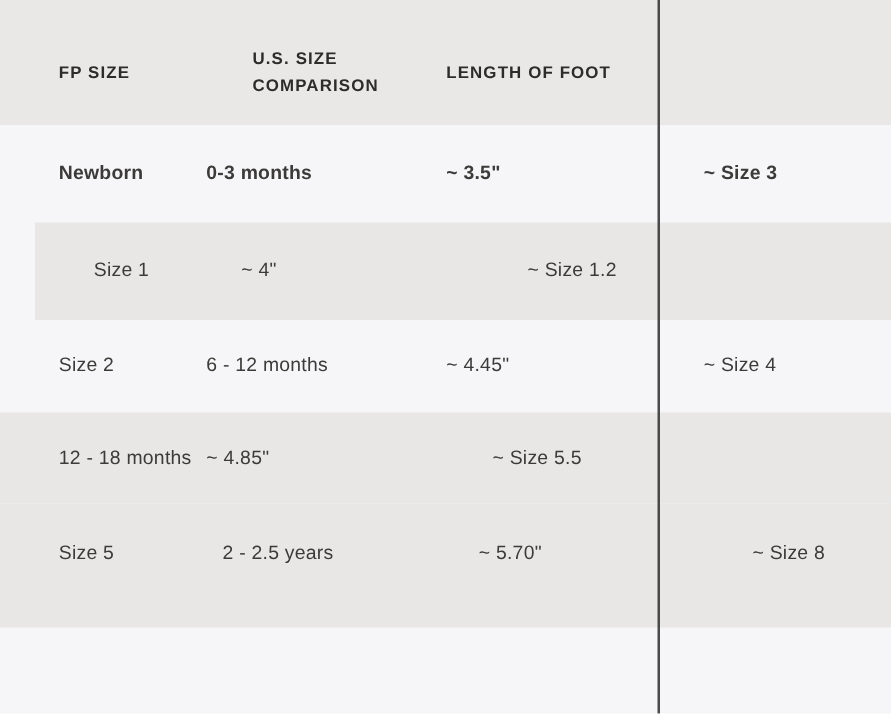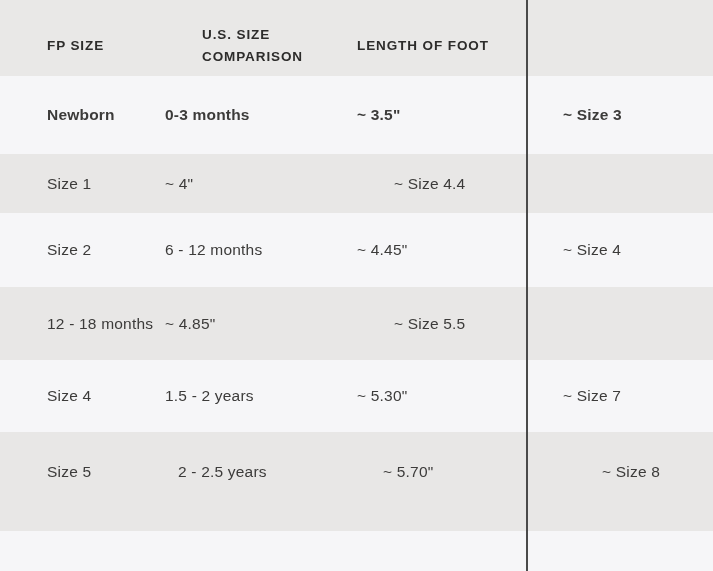--- a/index.html
+++ b/index.html
@@ -15,40 +15,40 @@
     overflow: hidden;
   }
   .row {
     display: grid;
     grid-template-columns: 118px 192px 169px 187px;
     padding-left: 47px;
     box-sizing: border-box;
     align-items: center;
   }
   .row-header {
-    height: 76px;
+    height: 100px;
     padding-top: 16px;
     background: var(--header-bg, #e9e8e7);
   }
   .th {
     font-size: 13.5px;
     font-weight: bold;
     letter-spacing: 0.9px;
     line-height: 22px;
     color: var(--header-text, #2d2c2b);
     text-transform: uppercase;
   }
   .td {
     font-size: 15.5px;
     letter-spacing: 0.2px;
     color: var(--body-text, #3c3b3a);
   }
   .c4 { padding-left: 37px; padding-right: 22px; }
   .r0 { height: 78px; background: var(--row-light, #f6f6f8); font-weight: bold; }
-  .r1 { height: 59px; background: var(--row-gray, #e8e7e6); }
+  .r1 { height: 78px; background: var(--row-gray, #e8e7e6); margin-left: 28px; }
   .r2 { height: 74px; background: var(--row-light, #f6f6f8); }
   .r3 { height: 73px; background: var(--row-gray, #e8e7e6); }
   .r4 { height: 72px; background: var(--row-light, #f6f6f8); }
   .r5 { height: 99px; background: var(--row-gray, #e8e7e6); padding-bottom: 20px; gap: 13px; }
   .col-divider {
     position: absolute;
     left: 526px;
     top: 0;
     width: 1.5px;
     height: 571px;
@@ -69,42 +69,36 @@
   <div class="row r0">
     <div class="td c1">Newborn</div>
     <div class="td c2">0-3 months</div>
     <div class="td c3">~ 3.5"</div>
     <div class="td c4">~ Size 3</div>
   </div>
 
   <div class="row r1">
     <div class="td c1">Size 1</div>
     <div class="td c3">~ 4"</div>
-    <div class="td c4">~ Size 4.4</div>
+    <div class="td c4">~ Size 1.2</div>
   </div>
 
   <div class="row r2">
     <div class="td c1">Size 2</div>
     <div class="td c2">6 - 12 months</div>
     <div class="td c3">~ 4.45"</div>
     <div class="td c4">~ Size 4</div>
   </div>
 
   <div class="row r3">
     <div class="td c2">12 - 18 months</div>
     <div class="td c3">~ 4.85"</div>
     <div class="td c4">~ Size 5.5</div>
   </div>
 
-  <div class="row r4">
-    <div class="td c1">Size 4</div>
-    <div class="td c2">1.5 - 2 years</div>
-    <div class="td c3">~ 5.30"</div>
-    <div class="td c4">~ Size 7</div>
-  </div>
 
   <div class="row r5">
     <div class="td c1">Size 5</div>
     <div class="td c2">2 - 2.5 years</div>
     <div class="td c3">~ 5.70"</div>
     <div class="td c4">~ Size 8</div>
   </div>
 
   <div class="col-divider"></div>
 </div>

